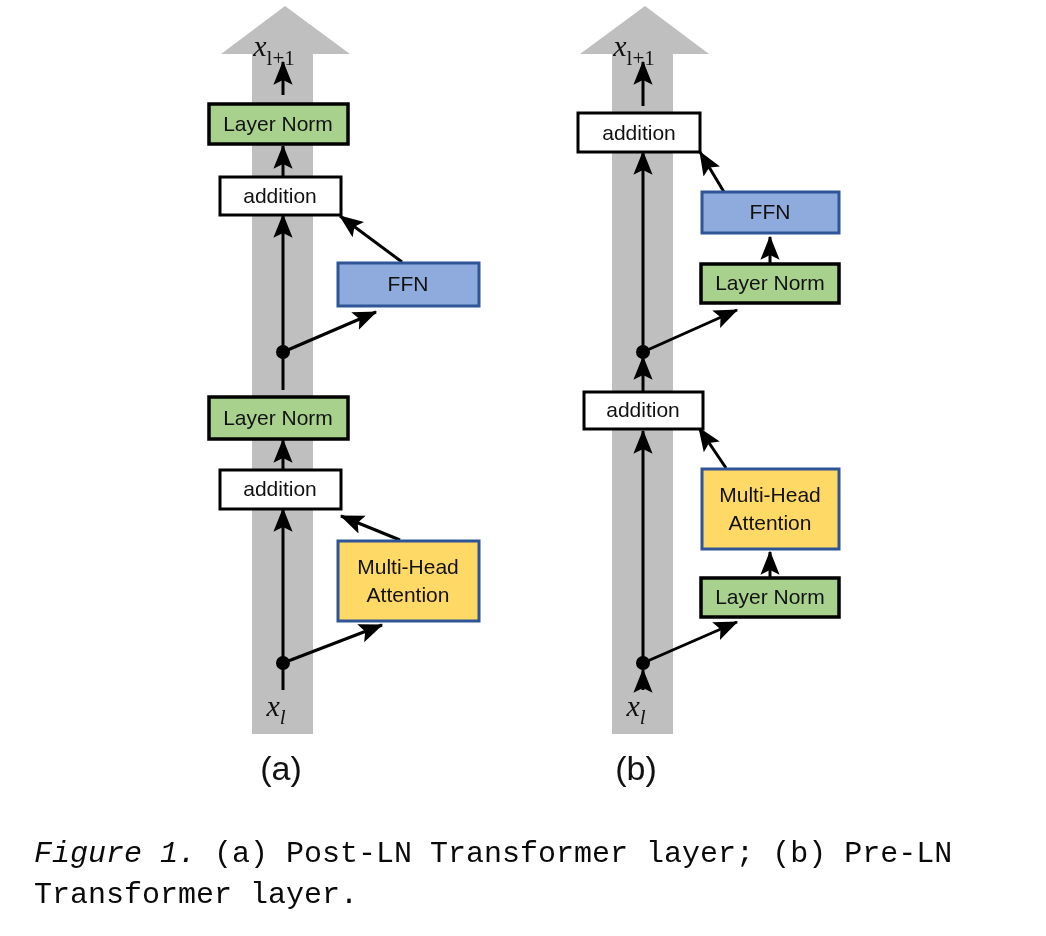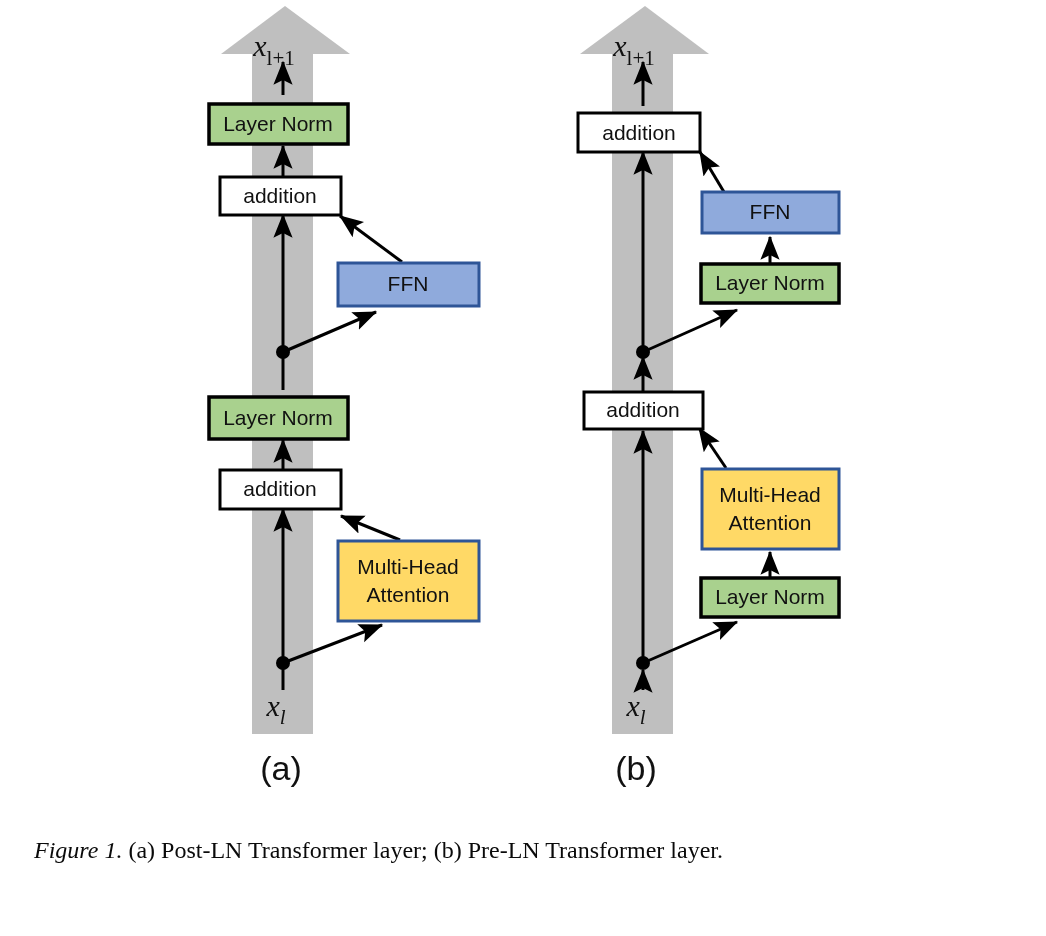--- a/index.html
+++ b/index.html
@@ -58,22 +58,22 @@
   .var-sub-plain {
     font-family: "Liberation Serif", serif;
     font-style: normal;
     font-size: 21px;
   }
   .caption {
     position: absolute;
     left: 34px;
     top: 834px;
     width: 980px;
-    font-family: Liberation Serif, serif;
-    font-size: 24px;
+    font-family: Liberation Mono, monospace;
+    font-size: 30px;
     line-height: 1.38;
     color: #0a0a0a;
   }
   .caption .fig-no {
     font-style: italic;
   }
 </style>
 </head>
 <body>
 

